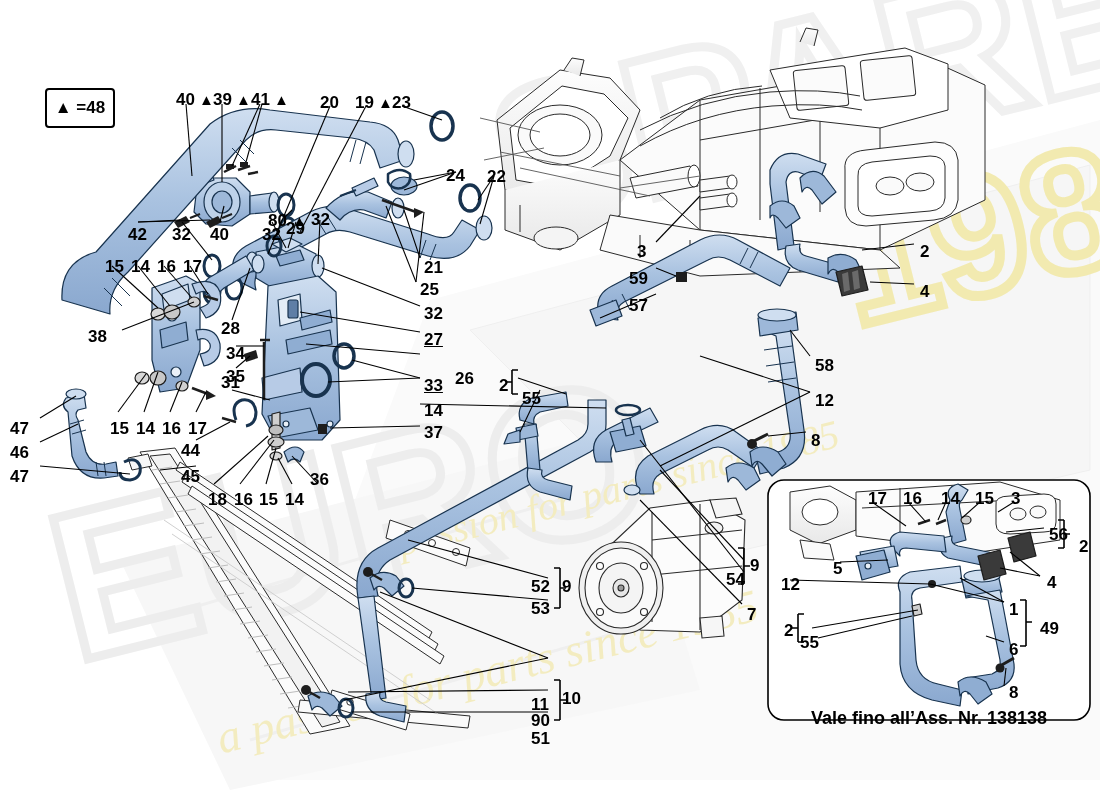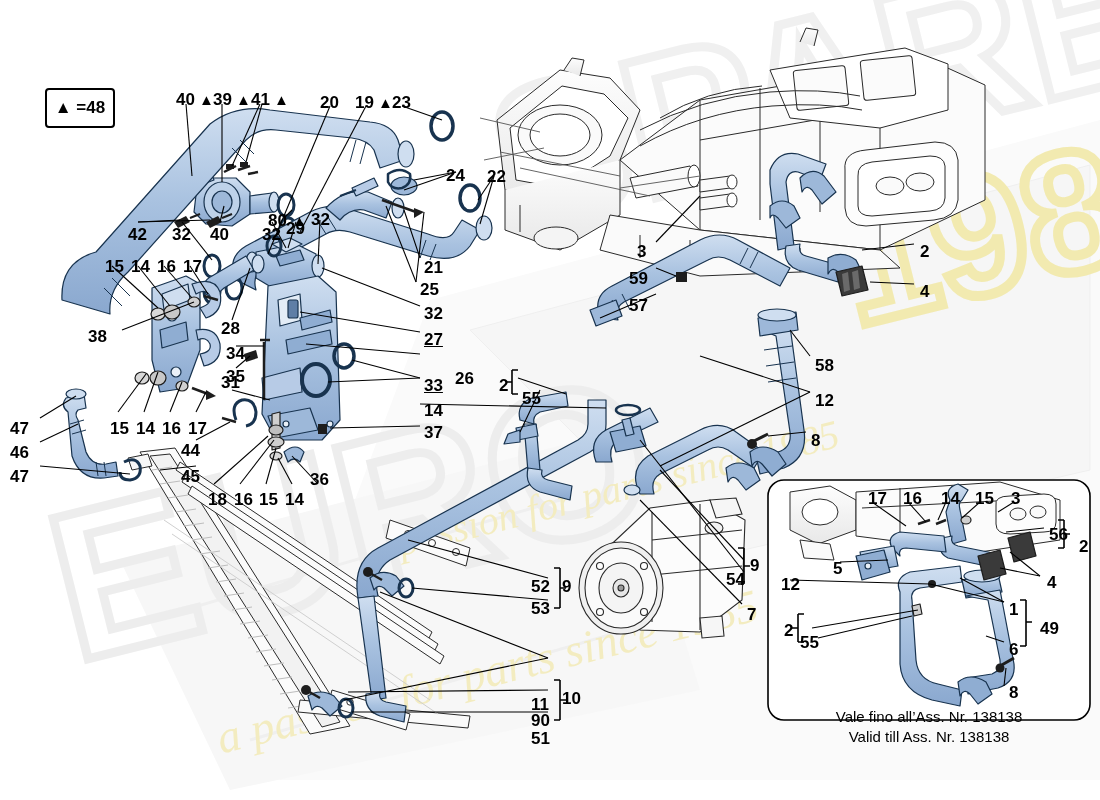--- a/index.html
+++ b/index.html
@@ -5,21 +5,21 @@
   html,body{margin:0;padding:0;background:#ffffff;}
   body{font-family:"Liberation Sans",sans-serif;}
   #stage{position:relative;width:1100px;height:800px;background:#fff;overflow:hidden;}
   #stage svg{position:absolute;left:0;top:0;}
   .lbl{position:absolute;font-family:"Liberation Sans",sans-serif;font-weight:bold;
        font-size:17px;color:#000;white-space:nowrap;line-height:1;}
   .lbl.sm{font-size:15px;}
   .legend{position:absolute;left:45px;top:88px;width:66px;height:36px;border:2px solid #000;
           border-radius:4px;display:flex;align-items:center;justify-content:center;
           font-weight:bold;font-size:17px;background:#fff;letter-spacing:0px;}
-  .insetcap{position:absolute;font-weight:normal;font-size:15px;text-align:center;white-space:nowrap;}
+  .insetcap{position:absolute;font-weight:bold;font-size:18px;text-align:center;white-space:nowrap;}
 </style>
 </head>
 <body>
 
 <div id="stage">
 
   <svg width="1100" height="800" viewBox="0 0 1100 800">
     <defs>
       <linearGradient id="gblue" x1="0" y1="0" x2="0" y2="1">
         <stop offset="0%" stop-color="#cfdef0"></stop>
@@ -643,15 +643,14 @@
       <div class="lbl" style="left: 1009px; top: 601px;">1</div>
       <div class="lbl" style="left: 781px; top: 576px;">12</div>
       <div class="lbl" style="left: 784px; top: 622px;">2</div>
       <div class="lbl" style="left: 800px; top: 634px;">55</div>
       <div class="lbl" style="left: 1040px; top: 620px;">49</div>
       <div class="lbl" style="left: 1009px; top: 641px;">6</div>
       <div class="lbl" style="left: 1009px; top: 684px;">8</div>
     </div>
 
   <div class="insetcap" style="left:768px;top:708px;width:322px;">Vale fino all’Ass. Nr. 138138</div>
-  <div class="insetcap" style="left:768px;top:728px;width:322px;">Valid till Ass. Nr. 138138</div>
 
 </div>
 
 </body></html>

